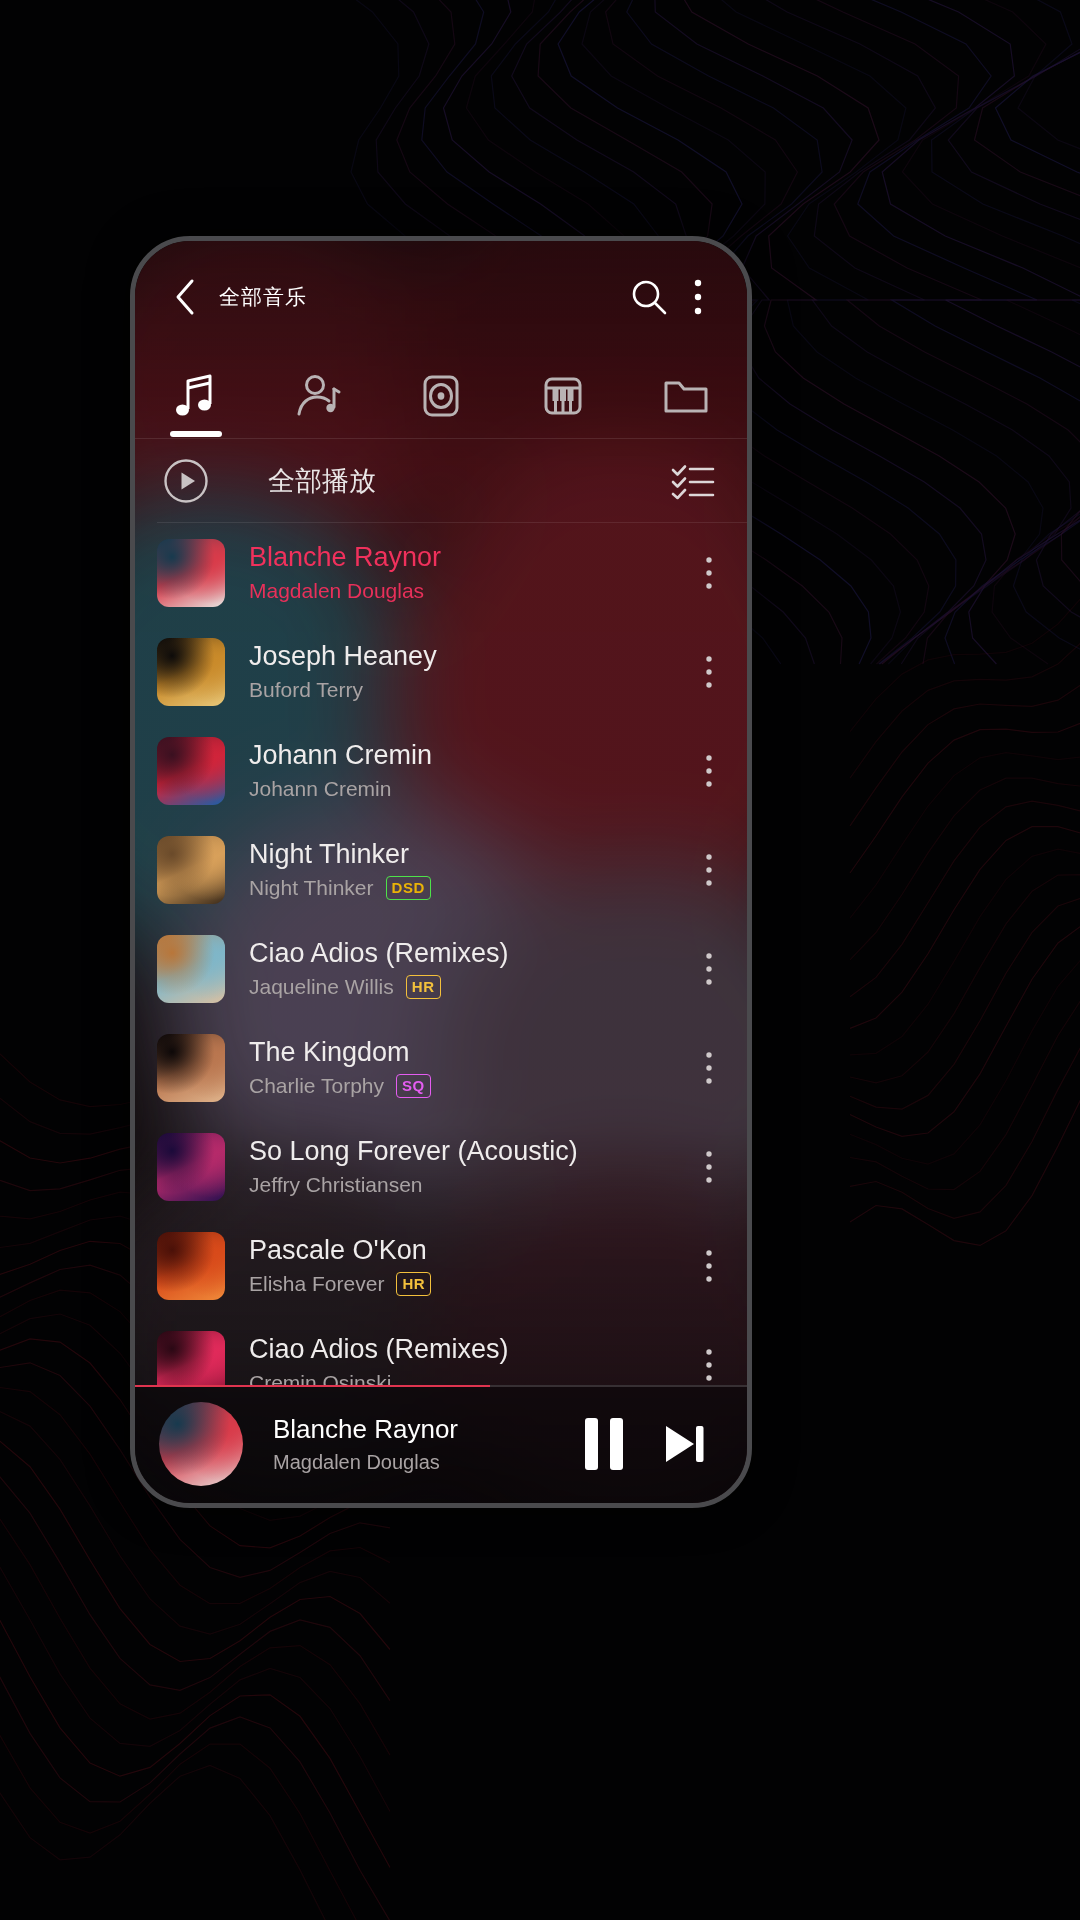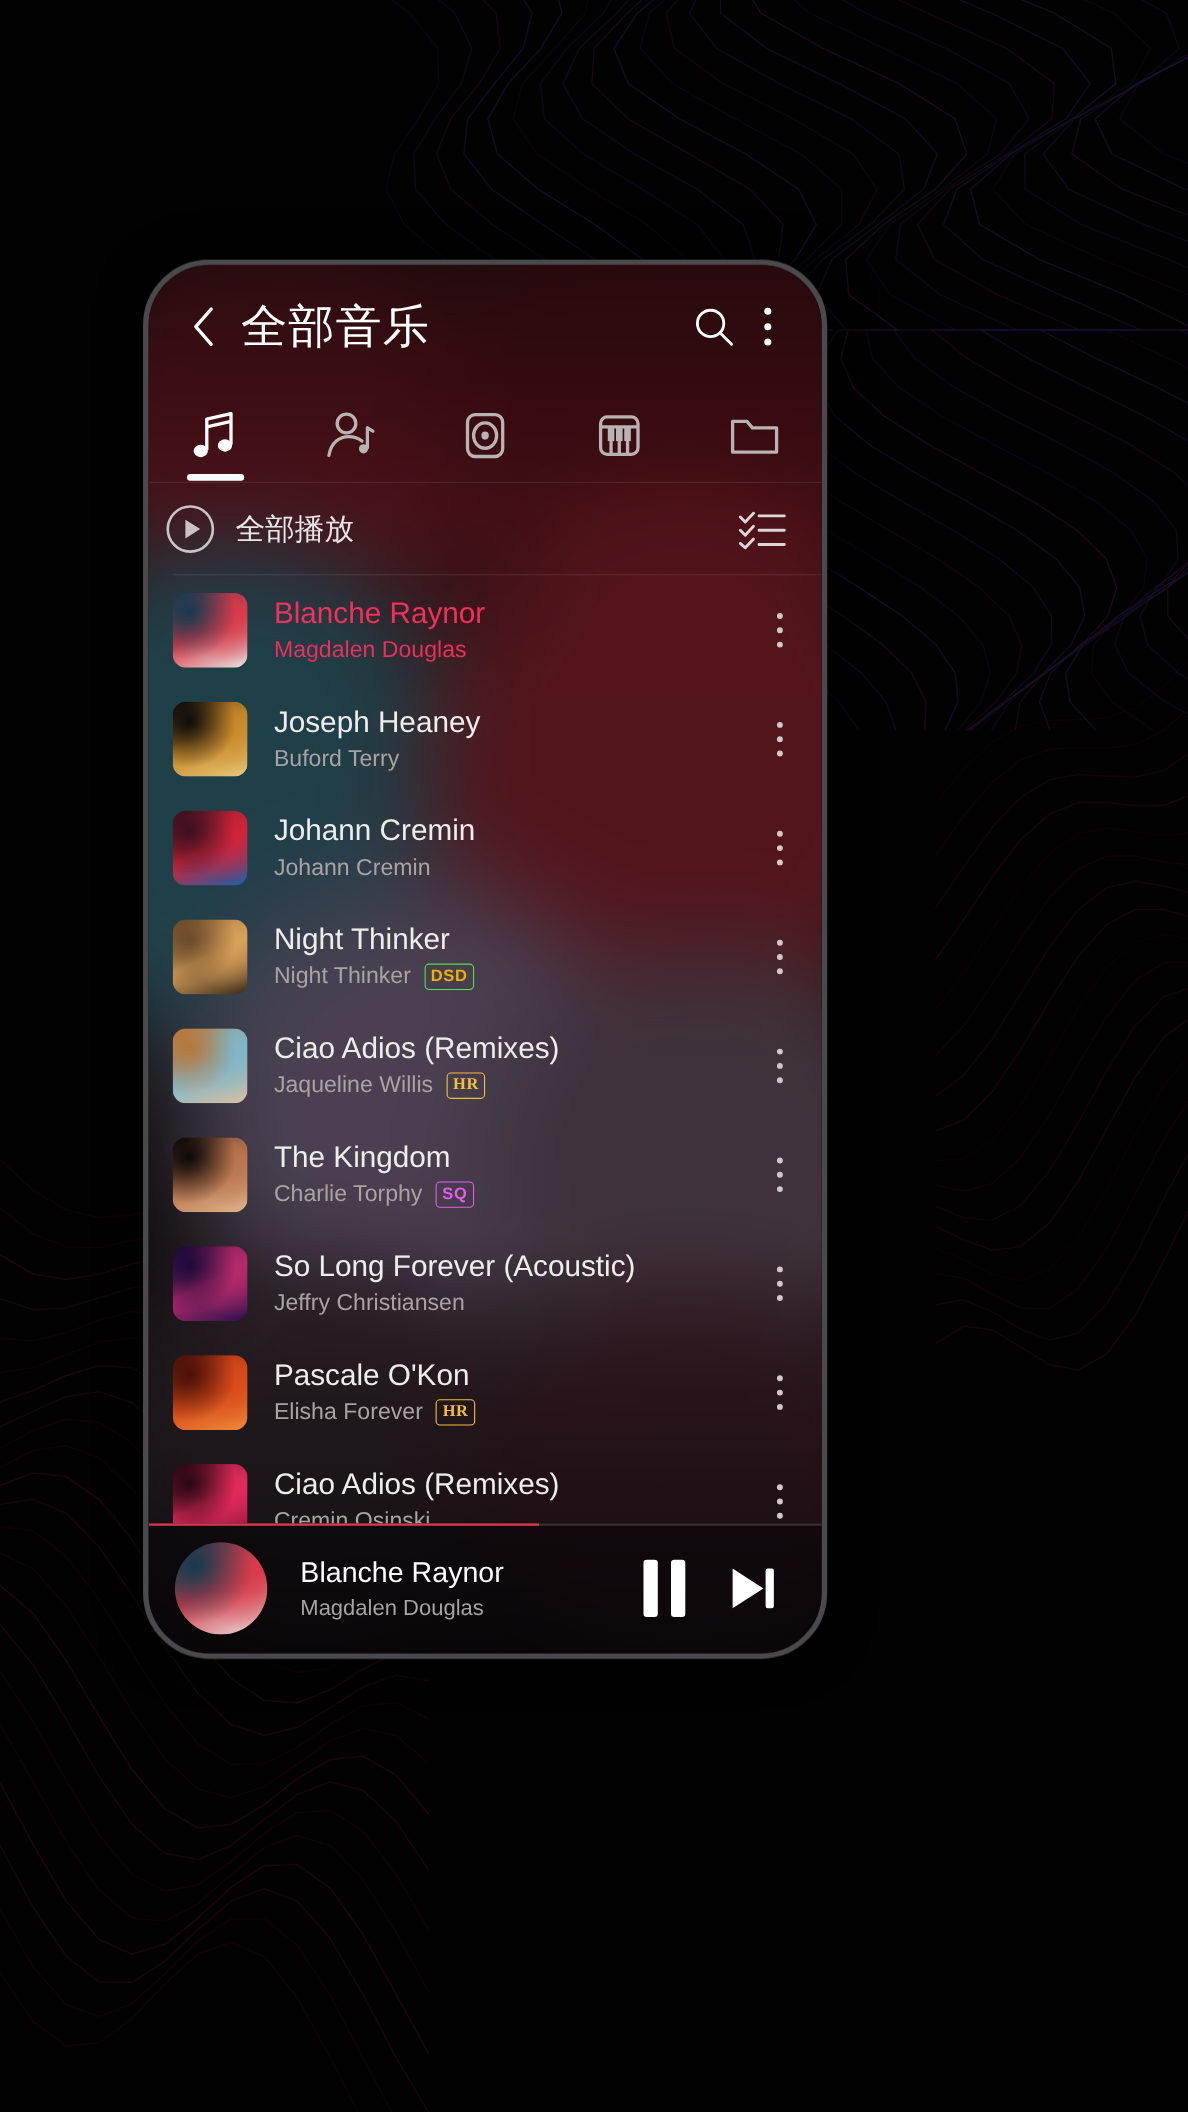--- a/index.html
+++ b/index.html
@@ -33,47 +33,47 @@
   #backdrop .b { position:absolute; border-radius:50%; }
   #scrim { position:absolute; inset:0;
     background:linear-gradient(180deg,rgba(12,8,9,.62) 0%,rgba(12,8,9,.30) 18%,rgba(10,7,8,.28) 70%,rgba(8,6,7,.78) 100%);
   }
 
   #ui { position:absolute; inset:0; display:flex; flex-direction:column; }
 
   
   .appbar { height:112px; display:flex; align-items:center; padding:0 28px 0 26px; flex:0 0 auto; }
   .back { width:48px; height:48px; display:flex; align-items:center; justify-content:center; }
-  .title { font-size:42px; color:#fff; letter-spacing:1px; margin-left:10px; flex:1; font-weight:400; }
+  .title { font-size:21px; color:#fff; letter-spacing:1px; margin-left:10px; flex:1; font-weight:400; }
   .hdr-icon { width:56px; height:56px; display:flex; align-items:center; justify-content:center; }
   .hdr-icon.kebab { width:42px; }
 
   
   .tabs { height:86px; display:flex; align-items:center; flex:0 0 auto; position:relative; }
   .tab { flex:1; display:flex; flex-direction:column; align-items:center; justify-content:center; height:100%; position:relative; }
   .tab .ind { position:absolute; bottom:2px; width:52px; height:6px; border-radius:3px; background:#fff; }
   .tabs-rule { position:absolute; left:0; right:0; bottom:0; height:1px; background:rgba(255,255,255,.10); }
 
   
-  .playall { height:84px; display:flex; align-items:center; padding:0 26px 0 15px; flex:0 0 auto; position:relative; }
+  .playall { height:84px; display:flex; align-items:center; padding:0 26px 0 28px; flex:0 0 auto; position:relative;gap:41px; }
   .playall .lbl { font-size:27px; color:#e9e6e6; margin-left:18px; flex:1; }
   .playall-rule { position:absolute; left:22px; right:0; bottom:0; height:1px; background:rgba(255,255,255,.09); }
 
   
   .list { flex:1; overflow:hidden; }
   .row { height:99px; display:flex; align-items:center; padding:0 14px 0 22px; position:relative; }
   .art { width:68px; height:68px; border-radius:12px; flex:0 0 auto; overflow:hidden; position:relative; }
   .meta { flex:1; margin-left:24px; min-width:0; }
   .t1 { font-size:27px; color:#efecec; white-space:nowrap; overflow:hidden; text-overflow:ellipsis; line-height:1.18; }
   .t2 { font-size:21px; color:#a9a3a4; margin-top:6px; display:flex; align-items:center; gap:12px; white-space:nowrap; }
   .row.active .t1 { color:#f0315c; }
   .row.active .t2 { color:#e8305a; }
   .badge { font-size:15px; line-height:1; padding:3px 5px 4px; border:1.6px solid; border-radius:4px; font-weight:700; letter-spacing:.6px; }
   .badge.DSD { color:#eab308; border-color:#4ee24a; }
-  .badge.HR  { color:#f3c03c; border-color:#f3c03c;font-family:Liberation Serif, serif; }
+  .badge.HR  { color:#f3c03c; border-color:#f3c03c; }
   .badge.SQ  { color:#e45df0; border-color:#e45df0; }
   .rowmore { width:48px; height:72px; display:flex; align-items:center; justify-content:center; flex:0 0 auto; }
 
   
   .mini { height:118px; flex:0 0 auto; display:flex; align-items:center; padding:0 26px 0 24px; position:relative; background:rgba(8,6,7,.55); }
   .mini-prog { position:absolute; top:0; left:0; right:0; height:2px; background:rgba(255,255,255,.16); }
   .mini-prog i { position:absolute; left:0; top:0; bottom:0; background:#e0344f; display:block; }
   .mini-art { width:84px; height:84px; border-radius:50%; overflow:hidden; position:relative; flex:0 0 auto; }
   .mini-meta { flex:1; margin-left:30px; min-width:0; }
   .mini-t1 { font-size:26px; color:#fff; }

